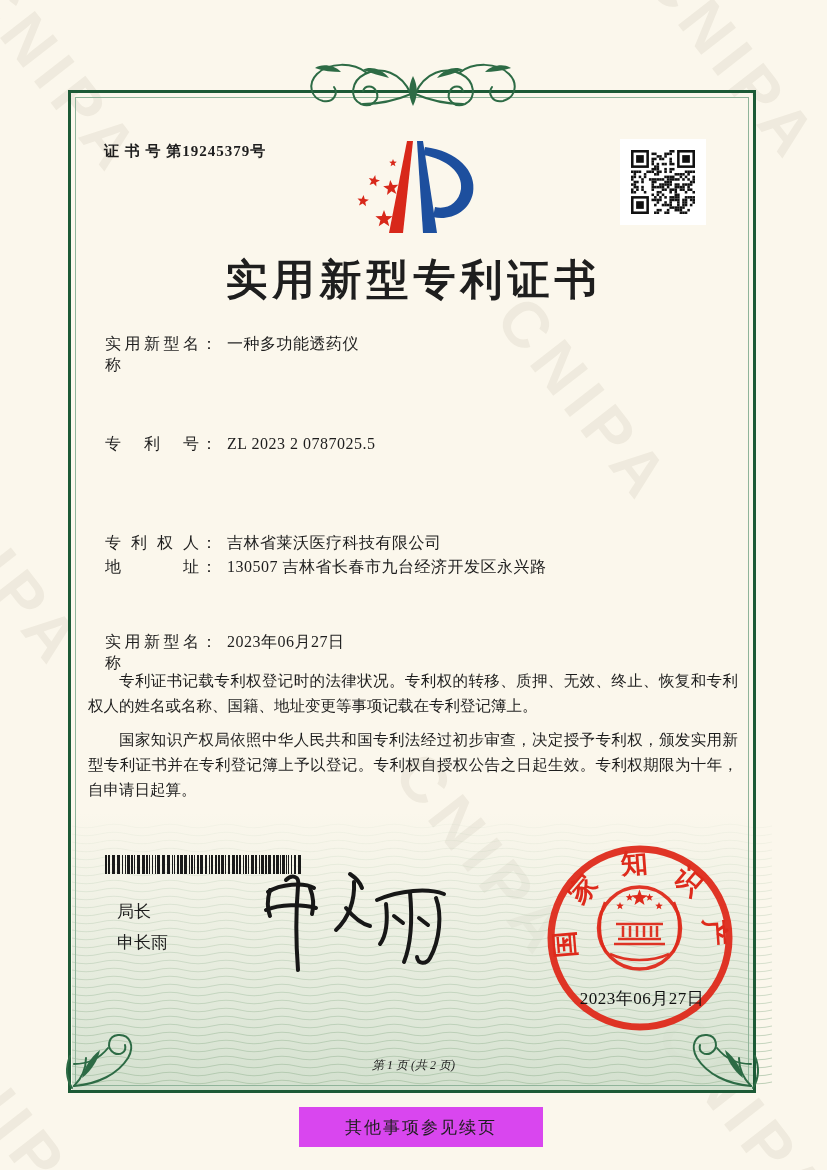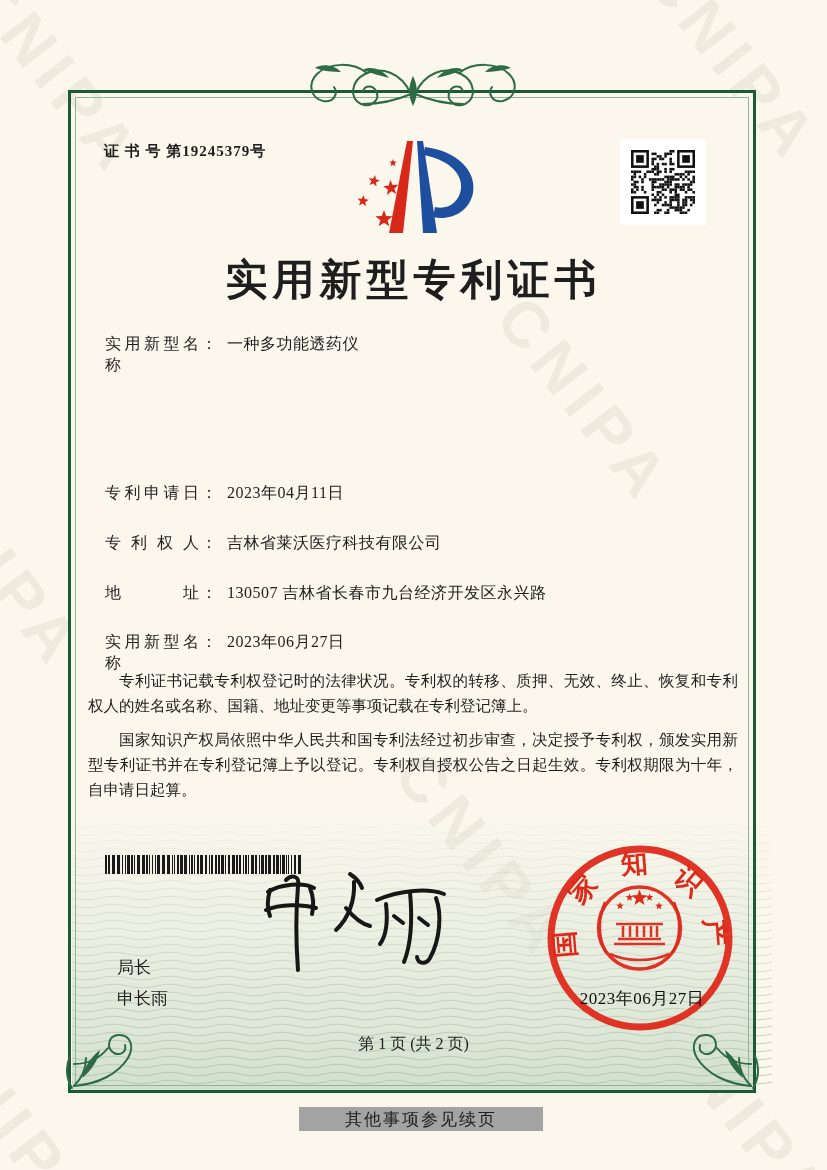--- a/index.html
+++ b/index.html
@@ -24,37 +24,37 @@
   .qrpad{position:absolute;left:620px;top:139px;width:86px;height:86px;background:#ffffff;z-index:4;}
   .qrpad svg{position:absolute;left:11px;top:11px;}
   .title{position:absolute;left:0;right:0;top:252px;text-align:center;font-size:42px;
       font-weight:bold;letter-spacing:5px;z-index:4;}
   
   .frow{position:absolute;left:105px;right:60px;font-size:16px;z-index:4;}
   .flabel{display:inline-block;width:94px;text-align:justify;text-align-last:justify;
       -moz-text-align-last:justify;vertical-align:top;}
   .fcolon{display:inline-block;margin:0 10px 0 2px;}
   .fvalue{letter-spacing:0.5px;}
-  .fr0{top:334px}.fr1{top:384px}.fr2{top:434px}.fr3{top:483px}.fr4{top:533px}.fr5{top:583px}.fr6{top:632px}
+  .fr0{top:334px}.fr1{top:384px}.fr2{top:434px}.fr3{top:483px}.fr4{top:533px}.fr5{top:557px}.fr6{top:632px}
   .grant-right{position:absolute;left:312px;top:0;}
   
   .paras{position:absolute;left:88px;top:668px;width:650px;z-index:4;}
   .paras p{margin:0 0 9px 0;font-size:15.5px;line-height:25px;text-indent:2em;text-align:justify;}
   
   .barcode{position:absolute;left:105px;top:855px;z-index:4;}
-  .signer{position:absolute;left:117px;top:952px;font-family:"Liberation Sans",sans-serif;
+  .signer{position:absolute;left:117px;top:896px;font-family:"Liberation Sans",sans-serif;
       font-size:17px;line-height:31px;z-index:4;}
   .signature{position:absolute;left:242px;top:866px;z-index:4;}
   
   .seal{position:absolute;left:542px;top:840px;z-index:4;}
   .sealdate{position:absolute;left:558px;top:987px;width:168px;text-align:center;
       font-size:17px;letter-spacing:0.5px;color:#111;z-index:5;}
   
-  .pagefooter{position:absolute;left:0;right:0;top:1034px;text-align:center;font-size:16px;z-index:4;}
-  .notebox{position:absolute;left:299px;top:1107px;width:244px;height:24px;background:#a3a3a3;
+  .pagefooter{position:absolute;left:0;right:0;top:1057px;text-align:center;font-size:12px;z-index:4;font-style:italic;}
+  .notebox{position:absolute;left:299px;top:1107px;width:244px;height:40px;background:#d946ef;
       display:flex;align-items:center;justify-content:center;font-size:17px;letter-spacing:2px;z-index:4;}
 </style>
 </head>
 <body>
 
 <div class="page">
 
   <div class="wm" style="left:10px;top:-45px">CNIPA</div>
   <div class="wm" style="left:688px;top:-58px">CNIPA</div>
   <div class="wm" style="left:540px;top:283px">CNIPA</div>
@@ -380,22 +380,22 @@
         <rect x="2.56" y="48.64" width="12.8" height="12.8" fill="#fff"></rect>
         <rect x="5.12" y="51.2" width="7.68" height="7.68" fill="#111"></rect>
       </svg>
   </div>
 
   <div class="title">实用新型专利证书</div>
 
   <div class="frow fr0">
     <span class="flabel">实用新型名称</span><span class="fcolon">：</span><span class="fvalue">一种多功能透药仪</span>
   </div>
-  <div class="frow fr3">
-    <span class="flabel">专利申请日</span><span class="fcolon">：</span><span class="fvalue">2023年04月11日</span>
+  <div class="frow fr2">
+    <span class="flabel">专利号</span><span class="fcolon">：</span><span class="fvalue">ZL 2023 2 0787025.5</span>
   </div>
   <div class="frow fr4">
     <span class="flabel">专利权人</span><span class="fcolon">：</span><span class="fvalue">吉林省莱沃医疗科技有限公司</span>
   </div>
   <div class="frow fr5">
     <span class="flabel">地址</span><span class="fcolon">：</span><span class="fvalue">130507 吉林省长春市九台经济开发区永兴路</span>
   </div>
   <div class="frow fr6">
     <span class="flabel">实用新型名称</span><span class="fcolon">：</span><span class="fvalue">2023年06月27日</span>
   </div>

